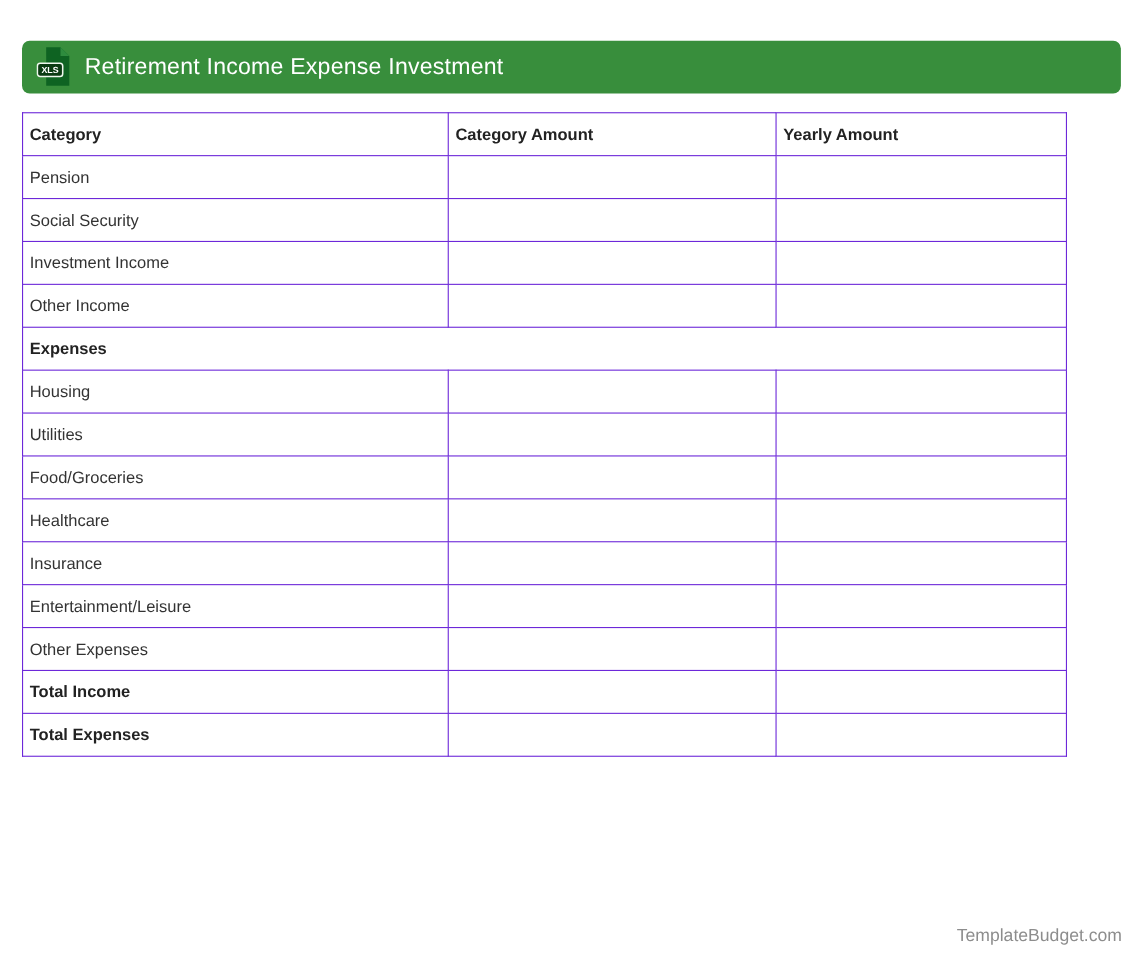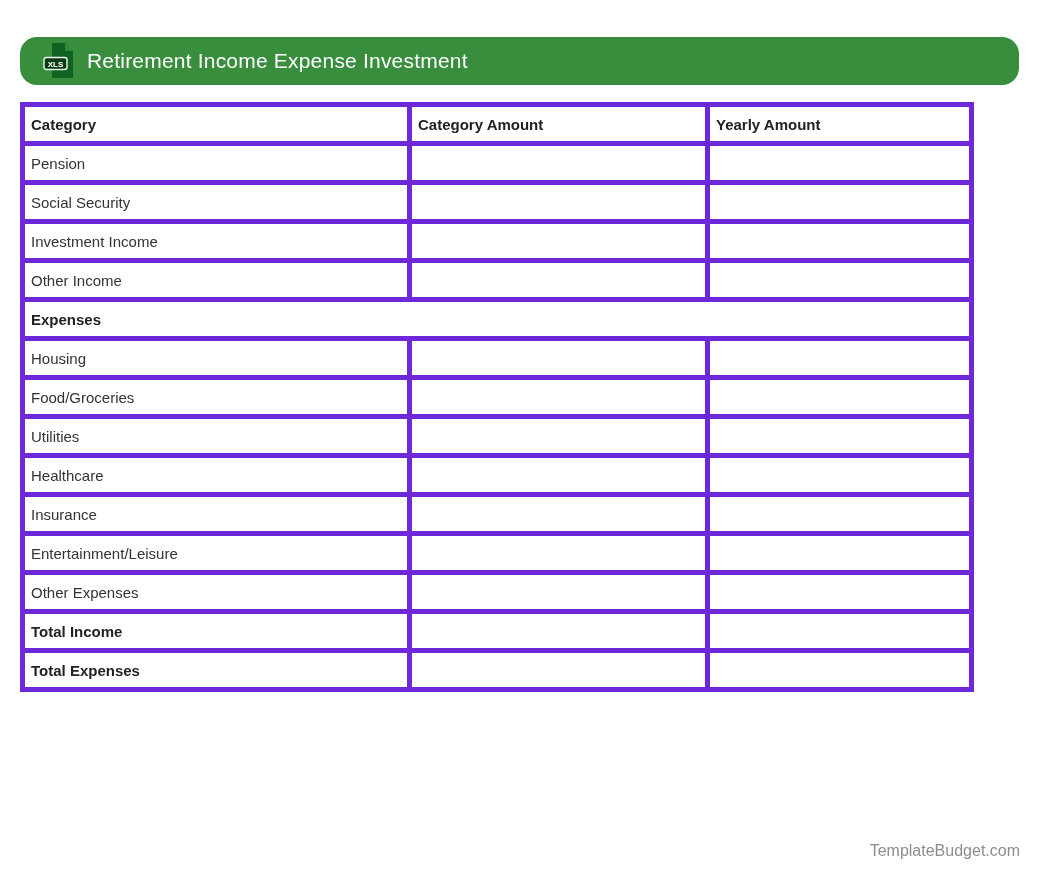--- a/index.html
+++ b/index.html
@@ -11,25 +11,25 @@
     font-family: "Liberation Sans", sans-serif;
     position: relative;
   }
   .titlebar {
     position: absolute;
     left: 20px;
     top: 37px;
     width: 999px;
     height: 48px;
     background: #388e3c;
-    border-radius: 17px;
+    border-radius: 7px;
     display: flex;
     align-items: center;
     box-sizing: border-box;
-    padding-left: 23px;
+    padding-left: 13px;
   }
   .titlebar .file-icon {
     flex: 0 0 auto;
     display: block;
   }
   .titlebar .title {
     color: #ffffff;
     font-size: 21px;
     font-weight: 500;
     margin-left: 12px;
@@ -42,21 +42,21 @@
     top: 102px;
     width: 949px;
     border-collapse: collapse;
     table-layout: fixed;
   }
   table.sheet col.c1 { width: 387px; }
   table.sheet col.c2 { width: 298px; }
   table.sheet col.c3 { width: 264px; }
   table.sheet th,
   table.sheet td {
-    border: 5px solid #6d28d9;
+    border: 1px solid #6d28d9;
     height: 39px;
     padding: 0 4px 0 6px;
     font-size: 15px;
     text-align: left;
     vertical-align: middle;
     color: #333333;
     box-sizing: border-box;
     overflow: hidden;
     white-space: nowrap;
   }
@@ -126,26 +126,26 @@
       </tr>
       <tr class="section">
         <td colspan="3">Expenses</td>
       </tr>
       <tr class="item">
         <td>Housing</td>
         <td></td>
         <td></td>
       </tr>
       <tr class="item">
-        <td>Food/Groceries</td>
+        <td>Utilities</td>
         <td></td>
         <td></td>
       </tr>
       <tr class="item">
-        <td>Utilities</td>
+        <td>Food/Groceries</td>
         <td></td>
         <td></td>
       </tr>
       <tr class="item">
         <td>Healthcare</td>
         <td></td>
         <td></td>
       </tr>
       <tr class="item">
         <td>Insurance</td>

